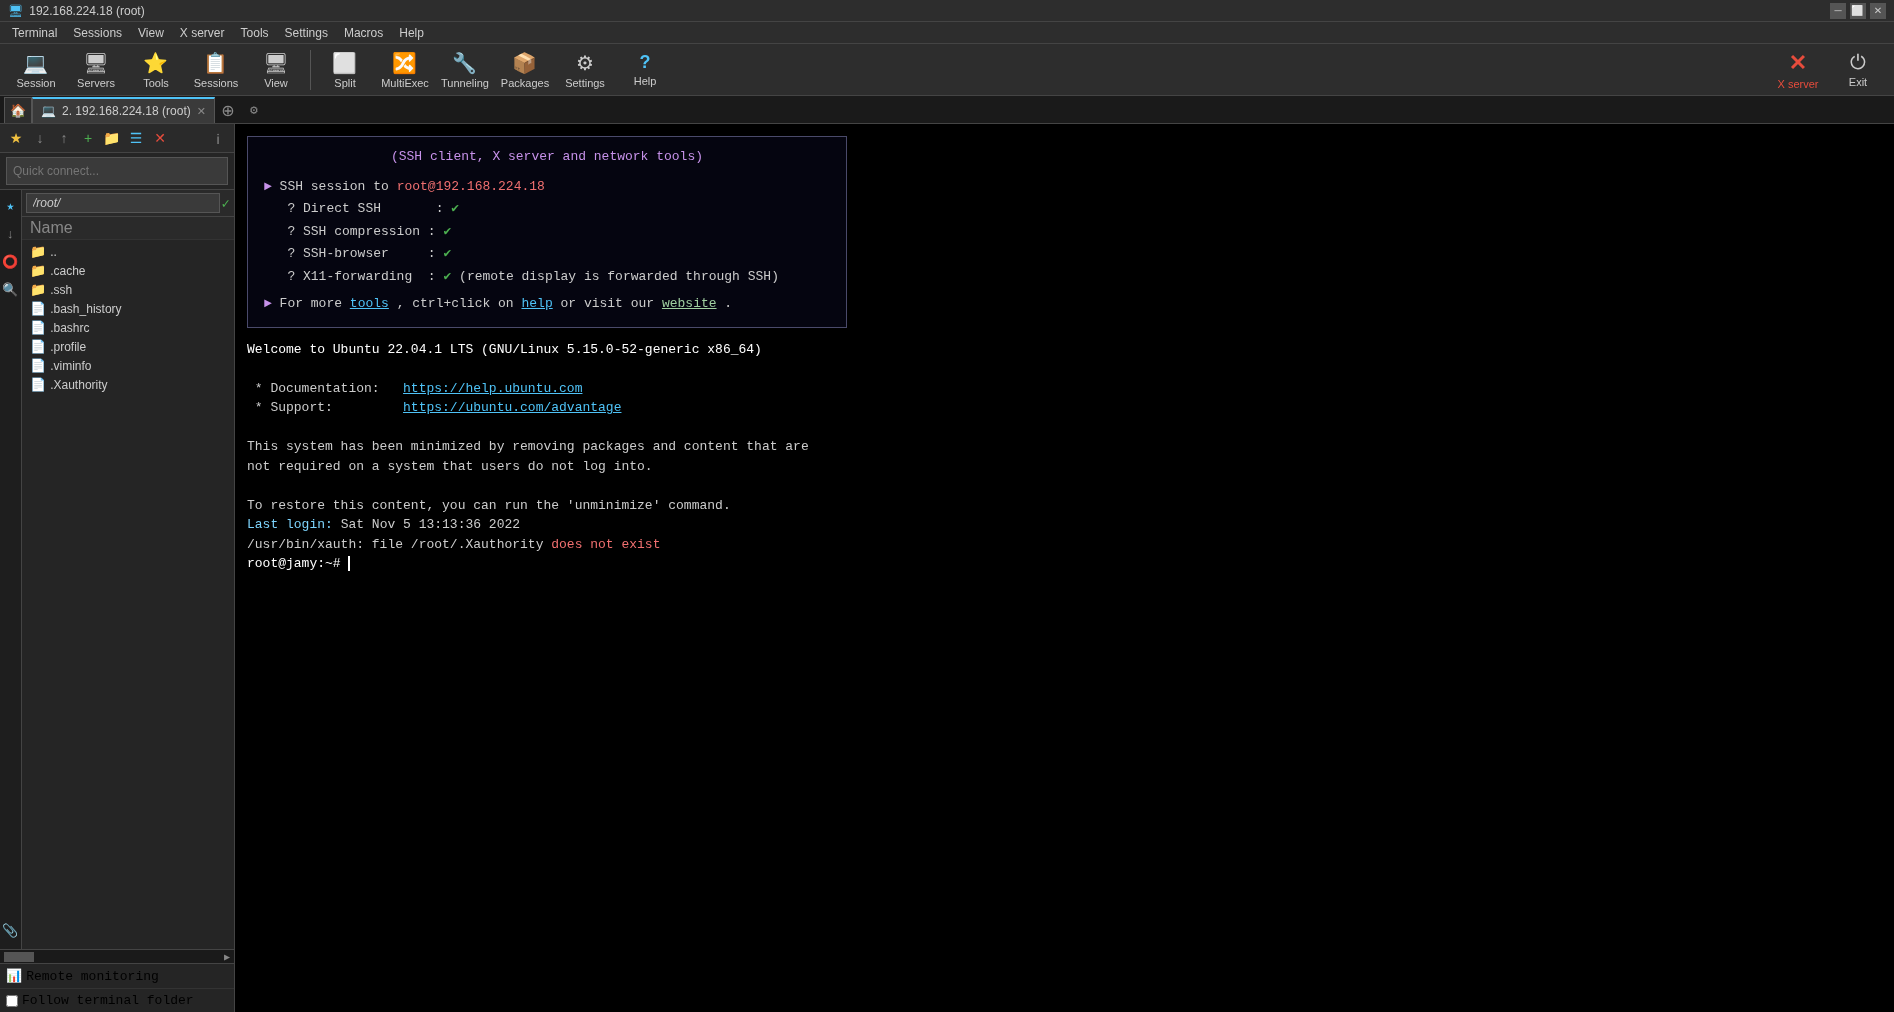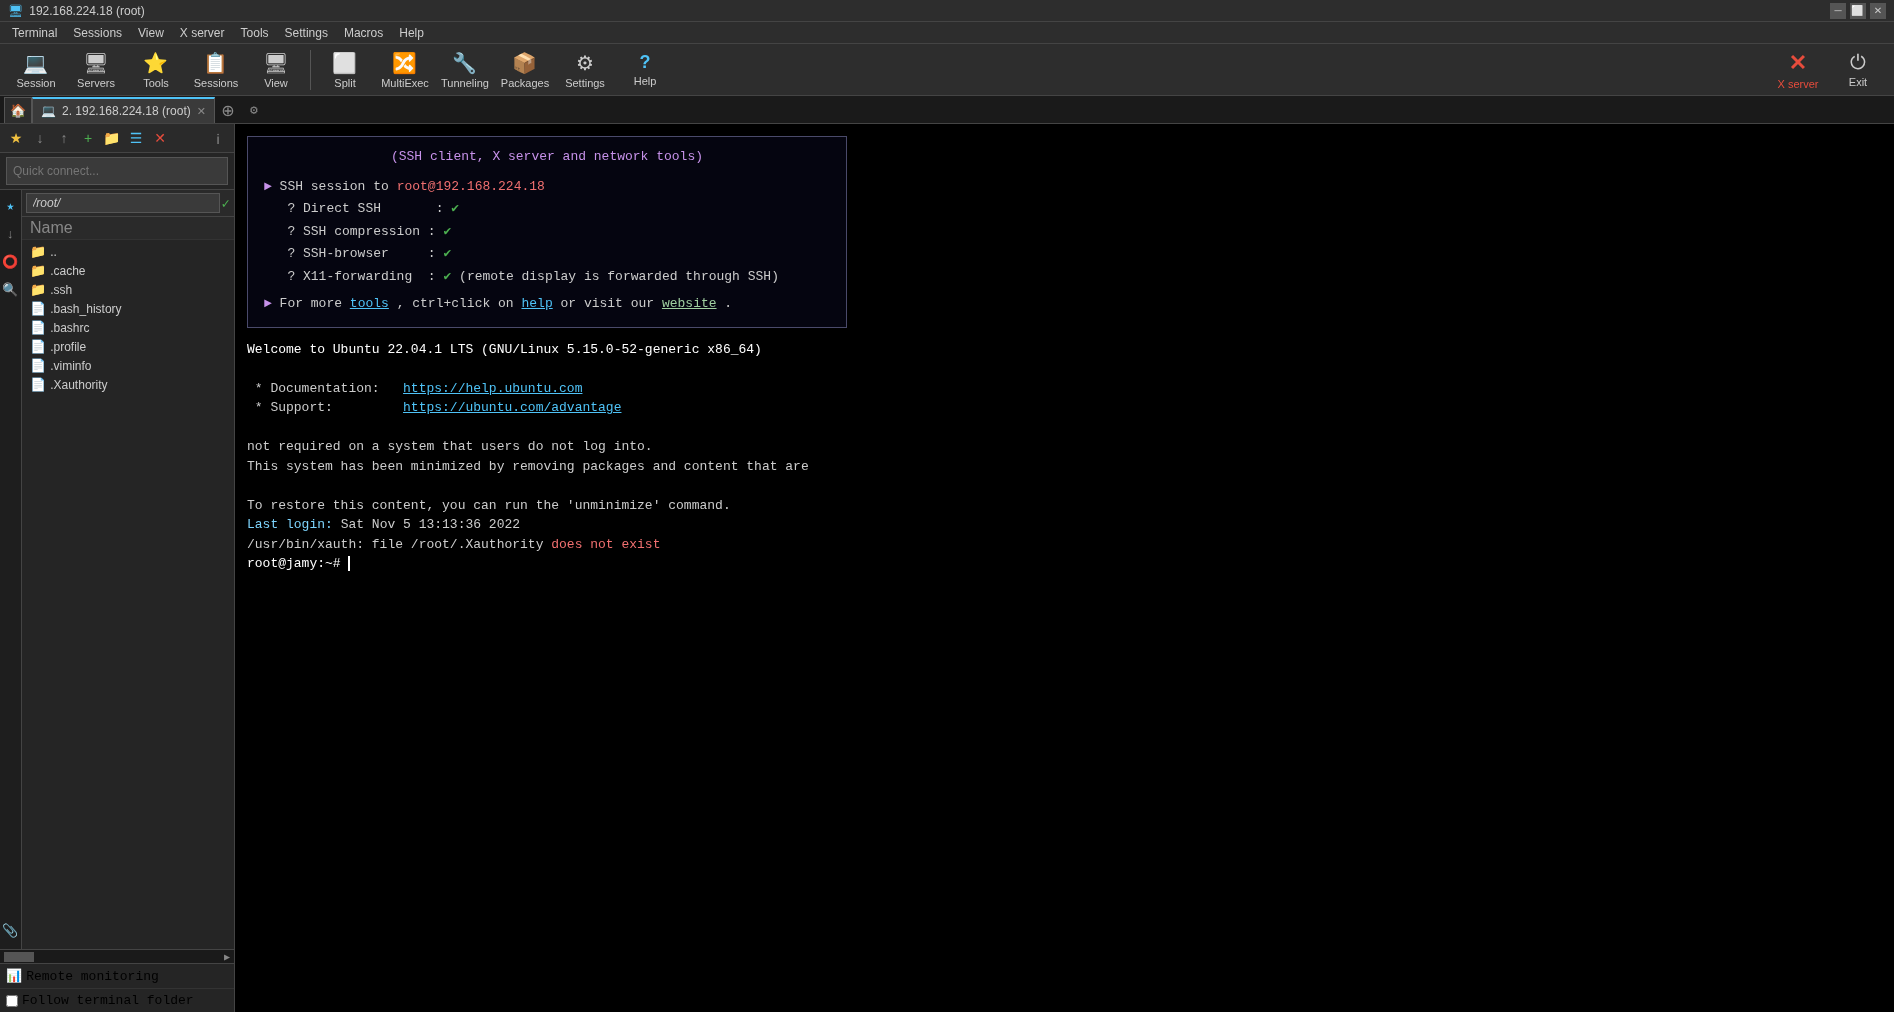--- a/index.html
+++ b/index.html
@@ -530,22 +530,22 @@
           <span class="welcome-link2">website</span>
           <span>.</span>
         </div>
       </div>
 
       <div style="color:#ffffff;">Welcome to Ubuntu 22.04.1 LTS (GNU/Linux 5.15.0-52-generic x86_64)</div>
       <div>&nbsp;</div>
       <div style="color:#ccc;">&nbsp;* Documentation: &nbsp; <span class="t-link">https://help.ubuntu.com</span></div>
       <div style="color:#ccc;">&nbsp;* Support: &nbsp;&nbsp;&nbsp;&nbsp;&nbsp;&nbsp;&nbsp; <span class="t-link">https://ubuntu.com/advantage</span></div>
       <div>&nbsp;</div>
+      <div style="color:#ccc;">This system has been minimized by removing packages and content that are</div>
       <div style="color:#ccc;">not required on a system that users do not log into.</div>
-      <div style="color:#ccc;">This system has been minimized by removing packages and content that are</div>
       <div>&nbsp;</div>
       <div style="color:#ccc;">To restore this content, you can run the 'unminimize' command.</div>
       <div>
         <span style="color:#7dd3fc;">Last login:</span>
         <span style="color:#ccc;"> Sat Nov  5 13:13:36 2022</span>
       </div>
       <div>
         <span style="color:#ccc;">/usr/bin/xauth:  file /root/.Xauthority </span>
         <span style="color:#f07070;">does not exist</span>
       </div>

